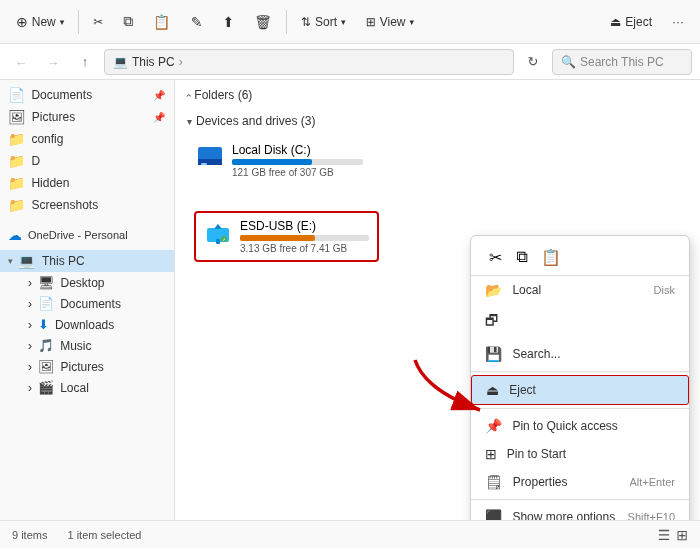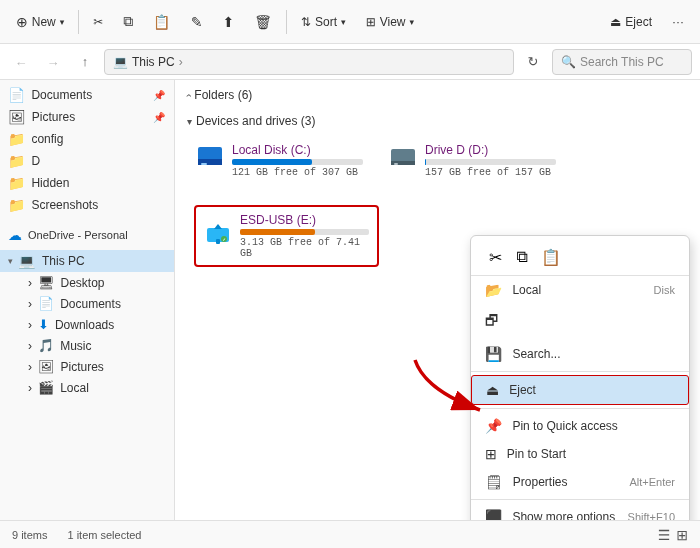--- a/index.html
+++ b/index.html
@@ -88,26 +88,26 @@
 
     .drive-item {
       display: flex; align-items: center; gap: 8px;
       padding: 6px 8px; border-radius: 4px; cursor: pointer;
       width: 200px; border: 1px solid transparent;
     }
     .drive-item.selected-drive {
       border: 2px solid #cc0000; background: #fff; border-radius: 4px;
     }
     .drive-info { flex: 1; }
-    .drive-name { font-size: 12px; color: #701a75; font-weight: 500; margin-bottom: 2px; }
+    .drive-name { font-size: 12px; color: #000000; font-weight: 500; margin-bottom: 2px; }
     .drive-bar-bg { height: 6px; background: #e0e0e0; border-radius: 2px; width: 100%; margin-bottom: 2px; }
     .drive-bar-fill { height: 6px; border-radius: 2px; }
     .drive-bar-fill.blue { background: #0078d4; }
     .drive-bar-fill.low { background: #e07000; }
-    .drive-free { font-size: 10px; color: #555; font-family: Liberation Mono, monospace; }
+    .drive-free { font-size: 10px; color: #555; }
 
     
     .context-menu {
       position: absolute; top: 155px; left: 295px;
       background: #fff; border: 1px solid #d0d0d0;
       border-radius: 6px; box-shadow: 2px 4px 12px rgba(0,0,0,0.18);
       width: 220px; z-index: 100; padding: 4px 0;
     }
     .ctx-item {
       display: flex; align-items: center; gap: 10px;
@@ -307,39 +307,23 @@
         </div>
         <div class="drive-info">
           <div class="drive-name">Local Disk (C:)</div>
           <div class="drive-bar-bg">
             <div class="drive-bar-fill blue" style="width:61%;"></div>
           </div>
           <div class="drive-free">121 GB free of 307 GB</div>
         </div>
       </div>
 
-      <div class="drive-item" style="width:185px;">
-        <div style="font-size:26px; flex-shrink:0;">
-          <svg width="28" height="28" viewBox="0 0 28 28" xmlns="http://www.w3.org/2000/svg">
-            <rect x="2" y="6" width="24" height="16" rx="2" fill="#607d8b"></rect>
-            <rect x="2" y="18" width="24" height="4" rx="0" fill="#455a64"></rect>
-            <rect x="5" y="20" width="4" height="2" rx="1" fill="#b0bec5"></rect>
-          </svg>
-        </div>
-        <div class="drive-info">
-          <div class="drive-name">Drive D (D:)</div>
-          <div class="drive-bar-bg">
-            <div class="drive-bar-fill blue" style="width:1%;"></div>
-          </div>
-          <div class="drive-free">157 GB free of 157 GB</div>
-        </div>
-      </div>
-    </div>
-
-    <div style="margin-top:20px;padding-left:7px;">
+    </div>
+
+    <div style="margin-top:26px;padding-left:7px;">
       <div class="drive-item selected-drive" style="width:185px;">
         <div style="flex-shrink:0;">
           <svg width="28" height="28" viewBox="0 0 28 28" xmlns="http://www.w3.org/2000/svg">
             <rect x="3" y="7" width="22" height="14" rx="2" fill="#29b6f6"></rect>
             <polygon points="14,3 18,8 10,8" fill="#0288d1"></polygon>
             <rect x="12" y="18" width="4" height="5" rx="1" fill="#0288d1"></rect>
             <circle cx="20" cy="18" r="3" fill="#4caf50"></circle>
             <text x="18.5" y="20" font-size="4" fill="white" font-weight="bold">✓</text>
           </svg>
         </div>

